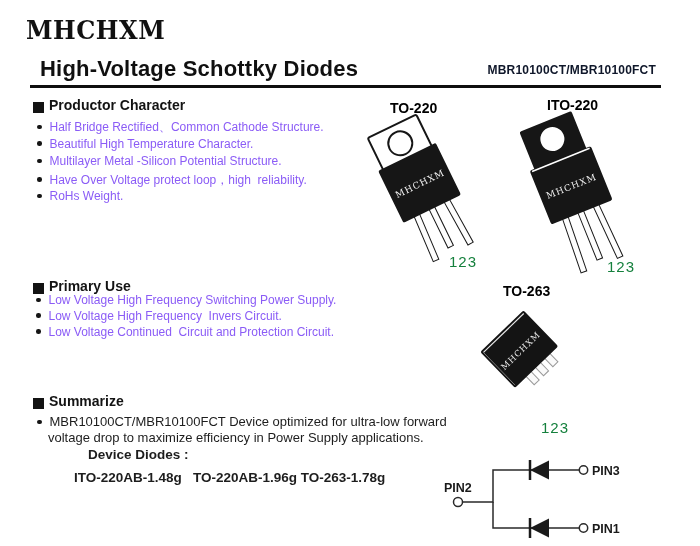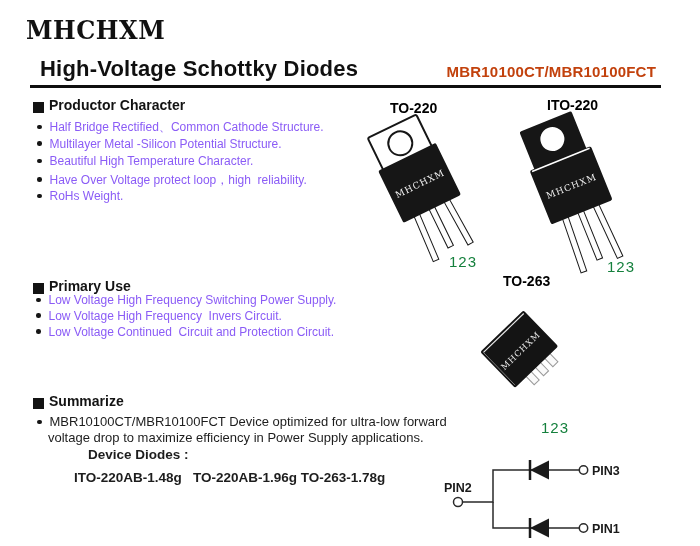--- a/index.html
+++ b/index.html
@@ -8,21 +8,21 @@
     font-family:"Liberation Sans",sans-serif;color:#1c1c1c;margin:0 auto;
   }
   .abs{position:absolute;}
   .pre{white-space:pre;}
   
   .logo{
     left:26px;top:14px;font-family:"DejaVu Serif",serif;font-weight:bold;
     font-size:24px;color:#111;letter-spacing:.5px;transform:scaleY(1.08);transform-origin:left top;
   }
   .title{left:40px;top:56px;font-size:22px;font-weight:bold;color:#101010;letter-spacing:.2px;}
-  .part-number{top:63px;right:44px;font-size:15px;font-weight:bold;color:#c2410c;letter-spacing:.2px;}
+  .part-number{top:63px;right:44px;font-size:12px;font-weight:bold;color:#0f172a;letter-spacing:.2px;}
   .rule{left:30px;top:85px;width:631px;height:3px;background:#0f0f0f;}
   
   .sec-header{display:flex;align-items:flex-end;font-size:14px;font-weight:bold;color:#131313;}
   .sq{width:11px;height:11px;background:#131313;display:inline-block;margin-right:5px;flex:0 0 auto;}
   .bullets{display:flex;flex-direction:column;}
   .bullet{display:flex;align-items:baseline;font-size:12px;color:#8b5cf6;}
   .bullet .dot{width:4.5px;height:4.5px;border-radius:50%;background:#151515;margin-right:8px;flex:0 0 auto;position:relative;top:-2px;}
   .b-prod .bullet{height:17.5px;}
   .b-prim .bullet{height:15.8px;}
   .sum-line{font-size:13px;color:#1d1d1d;text-align:center;}
@@ -47,25 +47,25 @@
     <span class="sq"></span>
     <span>Productor Character</span>
   </div>
   <div class="abs bullets b-prod" style="left:37px;top:119px;">
     <div class="bullet">
         <span class="dot"></span>
         <span class="pre">Half Bridge Rectified、Common Cathode Structure.</span>
       </div>
     <div class="bullet">
         <span class="dot"></span>
-        <span class="pre">Multilayer Metal -Silicon Potential Structure.</span>
+        <span class="pre">Beautiful High Temperature Character.</span>
       </div>
     <div class="bullet">
         <span class="dot"></span>
-        <span class="pre">Beautiful High Temperature Character.</span>
+        <span class="pre">Multilayer Metal -Silicon Potential Structure.</span>
       </div>
     <div class="bullet">
         <span class="dot"></span>
         <span class="pre">Have Over Voltage protect loop，high  reliability.</span>
       </div>
     <div class="bullet">
         <span class="dot"></span>
         <span class="pre">RoHs Weight.</span>
       </div>
   </div>
@@ -123,21 +123,21 @@
       <rect x="79.5" y="108" width="6" height="58" fill="#fdfdfd" stroke="#1a1a1a" stroke-width="1" transform="rotate(-3 82.5 108)"></rect>
       <rect x="39" y="12" width="56" height="46" rx="2" fill="#161616"></rect>
       <rect x="34" y="52" width="66" height="58" rx="2" fill="#161616"></rect>
       <line x1="36" y1="53.5" x2="98" y2="53.5" stroke="#ffffff" stroke-width="1.5"></line>
       <circle cx="67" cy="31" r="12" fill="#ffffff"></circle>
       <text class="brand" x="67" y="85" text-anchor="middle" font-size="9" fill="#f2f2f2">MHCHXM</text>
     </g>
   </svg>
   <div class="abs pkg-pins" style="left:607px;top:258px;">123</div>
 
-  <div class="abs pkg-label" style="left:503px;top:273px;">TO-263</div>
+  <div class="abs pkg-label" style="left:503px;top:283px;">TO-263</div>
   <svg class="abs" style="left:477px;top:306px;" width="104" height="96" viewBox="0 0 104 96">
     <g transform="rotate(-44 50 44)">
       <rect x="31" y="60" width="7" height="14" fill="#fafafa" stroke="#999999" stroke-width="1"></rect>
       <rect x="44" y="60" width="7" height="14" fill="#fafafa" stroke="#999999" stroke-width="1"></rect>
       <rect x="57" y="60" width="7" height="14" fill="#fafafa" stroke="#999999" stroke-width="1"></rect>
       <rect x="15" y="13" width="60" height="50" rx="2" fill="#141414"></rect>
       <line x1="17" y1="15.5" x2="73" y2="15.5" stroke="#e8e8e8" stroke-width="1.2"></line>
       <line x1="17" y1="15.5" x2="17" y2="61" stroke="#8a8a8a" stroke-width="0.8"></line>
       <text class="brand" x="45" y="43" text-anchor="middle" font-size="8.5" fill="#ededed">MHCHXM</text>
     </g>

